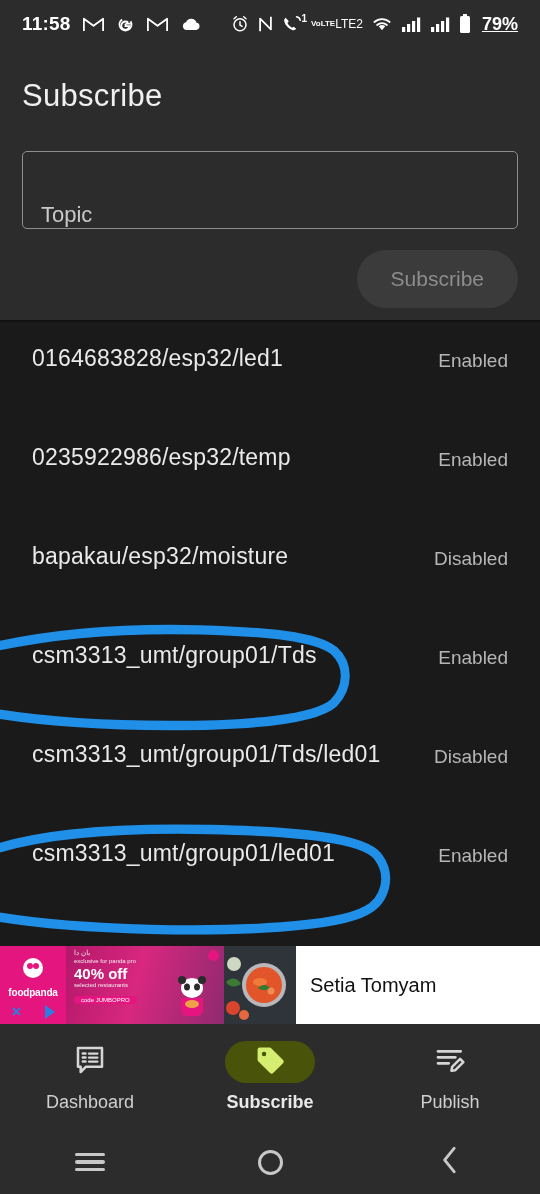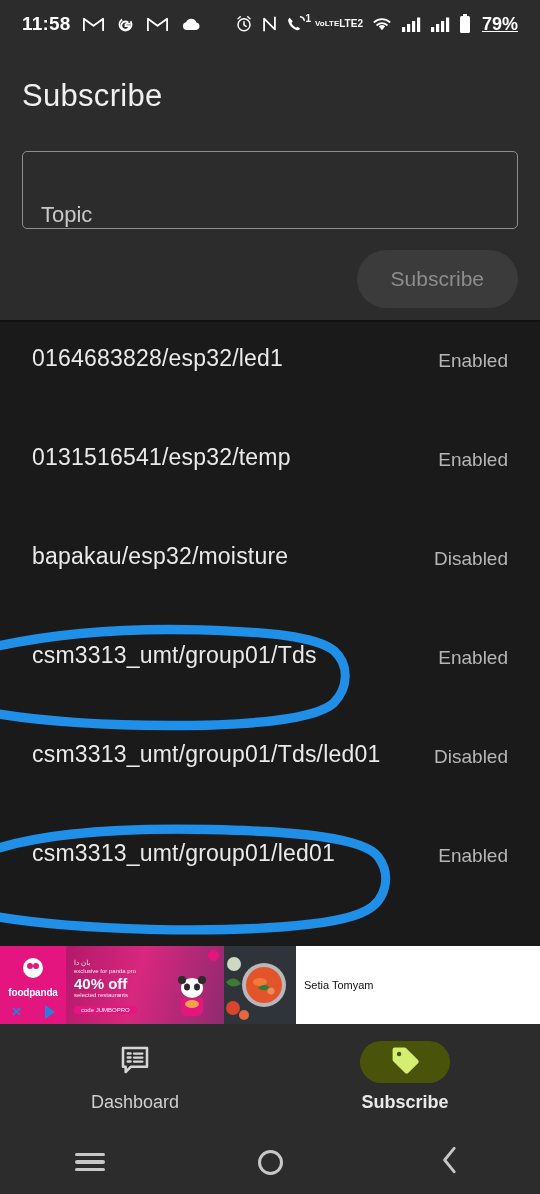--- a/index.html
+++ b/index.html
@@ -54,30 +54,30 @@
   }
   .ad-brand{ width:66px; background:#e5157f; position:relative; flex:0 0 66px; display:flex; flex-direction:column; align-items:center; }
   .ad-brand .panda{ margin-top:12px; width:20px; height:20px; border-radius:50%; background:#fff; position:relative; }
   .ad-brand .panda:before,.ad-brand .panda:after{ content:""; position:absolute; width:6px; height:6px; border-radius:50%; background:#e5157f; top:5px; }
   .ad-brand .panda:before{ left:4px; } .ad-brand .panda:after{ right:4px; }
   .ad-brand .bname{ font-size:10px; color:#fff; font-weight:bold; margin-top:9px; letter-spacing:-.2px; }
   .ad-ctrls{ position:absolute; bottom:0; left:0; width:66px; height:24px; background:#e5157f; display:flex; }
   .ad-x{ width:33px; display:flex; align-items:center; justify-content:center; color:#2b7de0; font-size:17px; font-weight:bold; }
   .ad-i{ width:33px; display:flex; align-items:center; justify-content:center; }
   .ad-i .tri{ width:0;height:0;border-left:10px solid #2b7de0;border-top:7px solid transparent;border-bottom:7px solid transparent; }
-  .ad-hero{ flex:0 0 158px; background:linear-gradient(105deg,#b3186a 0%,#d8277f 45%,#8f2a6e 100%); position:relative; overflow:hidden; color:#fff; padding:13px 0 0 8px; }
+  .ad-hero{ flex:0 0 158px; background:linear-gradient(105deg,#b3186a 0%,#d8277f 45%,#8f2a6e 100%); position:relative; overflow:hidden; color:#fff; padding:3px 0 0 8px; }
   .ad-hero .ar{ font-size:7px; opacity:.85; }
   .ad-hero .excl{ font-size:6px; opacity:.9; margin-top:1px; }
   .ad-hero .off{ font-size:15px; font-weight:bold; line-height:1; margin-top:2px; }
   .ad-hero .sel{ font-size:6px; opacity:.9; margin-top:1px; }
   .ad-hero .code{ margin-top:3px; background:#e5157f; border-radius:8px; display:inline-block; padding:1px 7px; font-size:6px; }
   .ad-hero .mascot{ position:absolute; right:12px; bottom:6px; width:40px; height:44px; }
   .ad-hero .badge{ position:absolute; right:5px; top:4px; width:11px; height:11px; border-radius:50%; background:#e5157f; }
   .ad-thumb{ flex:0 0 72px; background:#2b3238; position:relative; overflow:hidden; }
-  .ad-title{ flex:1; display:flex; align-items:center; padding-left:8px; color:#111; font-size:11px; }
+  .ad-title{ flex:1; display:flex; align-items:center; padding-left:14px; color:#111; font-size:20px; }
 
   
   .bottomnav{ flex:0 0 106px; background:#2c2c2c; display:flex; align-items:center; }
   .navitem{ flex:1; display:flex; flex-direction:column; align-items:center; gap:9px; }
   .navpill{ width:90px; height:42px; border-radius:21px; display:flex; align-items:center; justify-content:center; }
   .navpill.active{ background:#49540a; }
   .navlabel{ font-size:18px; color:#cfcfcf; }
   .navlabel.active{ color:#e9e9e9; font-weight:bold; }
 
   
@@ -133,21 +133,21 @@
       </span>
       <span class="sb-ico" style="position:relative">
         <svg width="20" height="18" viewBox="0 0 22 20">
             <path d="M4 3c-1.3 1-2 2.3-1.6 4 .8 4 4.6 8.2 8.8 9.6 1.9.6 3.4.2 4.5-1.2l-2.8-2.4-1.9 1.2C9 13 7 11 6 8.9L7.4 7 4 3z" fill="#fff"></path>
             <path d="M16 2c2.3.4 3.8 1.9 4.2 4" fill="none" stroke="#fff" stroke-width="1.6" stroke-linecap="round"></path>
           </svg>
         <span style="position:absolute;right:-5px;top:-2px;font-size:10px;font-weight:bold;color:#fff">1</span>
       </span>
       <span class="sb-ico" style="line-height:1">
         <span style="font-size:8px;font-weight:bold;">VoLTE</span>
-        <span style="font-size:10px;font-weight:bold;">LTE<span>2</span></span>
+        <span style="font-size:12px;font-weight:normal;">LTE<span>2</span></span>
       </span>
       <span class="sb-ico">
         <svg width="20" height="16" viewBox="0 0 22 17">
             <path d="M11 15.5l-3.6-4.4a5.6 5.6 0 0 1 7.2 0z" fill="#fff"></path>
             <path d="M2.6 6.3a12.6 12.6 0 0 1 16.8 0" fill="none" stroke="#fff" stroke-width="2" stroke-linecap="round"></path>
             <path d="M5.6 9.6a8.4 8.4 0 0 1 10.8 0" fill="none" stroke="#fff" stroke-width="2" stroke-linecap="round"></path>
           </svg>
       </span>
       <span class="sb-ico">
         <svg width="20" height="16" viewBox="0 0 20 16">
@@ -188,21 +188,21 @@
   </div>
   <div class="divider"></div>
 
   <div class="list">
 
     <div class="row">
       <span class="name">0164683828/esp32/led1</span>
       <span class="state">Enabled</span>
     </div>
     <div class="row">
-      <span class="name">0131516541/esp32/temp</span>
+      <span class="name">0235922986/esp32/temp</span>
       <span class="state">Enabled</span>
     </div>
     <div class="row">
       <span class="name">bapakau/esp32/moisture</span>
       <span class="state">Disabled</span>
     </div>
     <div class="row">
       <span class="name">csm3313_umt/group01/Tds</span>
       <span class="state">Enabled</span>
     </div>
@@ -286,20 +286,31 @@
         <span>
           <svg width="33" height="33" viewBox="0 0 24 24">
               <path d="M11.4 2.6H4.2a1.6 1.6 0 0 0-1.6 1.6v7.2c0 .42.17.83.47 1.13l8.6 8.6a1.6 1.6 0 0 0 2.26 0l7.2-7.2a1.6 1.6 0 0 0 0-2.26l-8.6-8.6a1.6 1.6 0 0 0-1.13-.47z" fill="#d5ed70"></path>
               <circle cx="7.3" cy="7.3" r="1.6" fill="#49540a"></circle>
             </svg>
         </span>
       </div>
       <span class="navlabel active">Subscribe</span>
     </div>
 
+    <div class="navitem">
+      <div class="navpill">
+        <span>
+          <svg width="32" height="32" viewBox="0 0 24 24">
+              <path d="M3 5.5h17M3 10h13M3 14.5h8" stroke="#d6d6d6" stroke-width="2.1" stroke-linecap="round"></path>
+              <path d="M19.6 11.2l2.4 2.4-6 6-2.9.5.5-2.9z" fill="none" stroke="#d6d6d6" stroke-width="1.9" stroke-linejoin="round"></path>
+            </svg>
+        </span>
+      </div>
+      <span class="navlabel">Publish</span>
+    </div>
   </div>
 
   <div class="sysnav">
     <div class="sysbtn">
       <span class="burger">
           <i></i>
           <i></i>
           <i></i>
         </span>
     </div>

